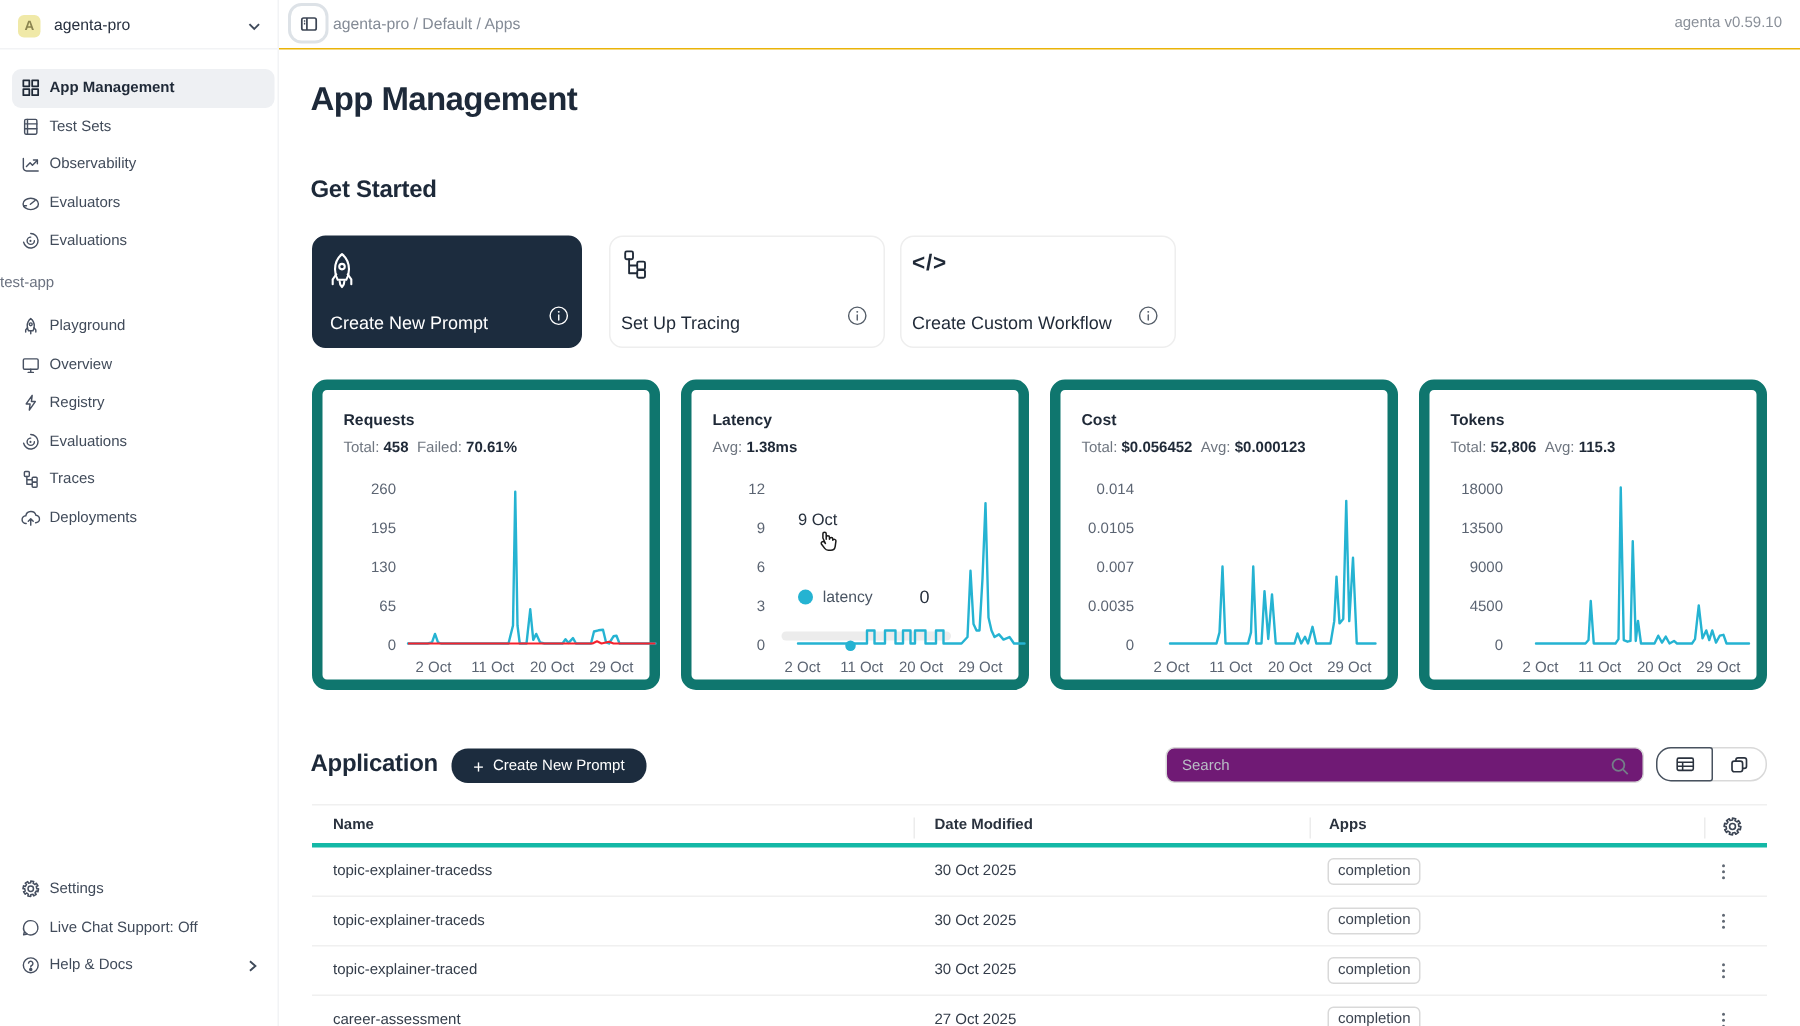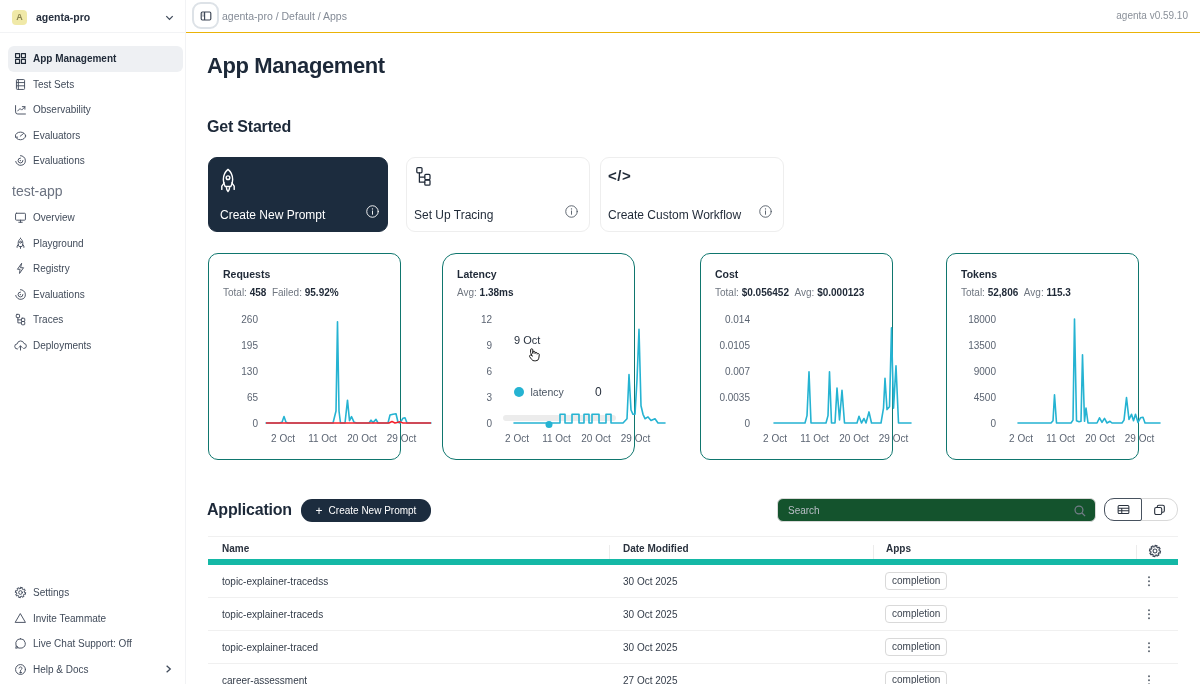--- a/index.html
+++ b/index.html
@@ -5,69 +5,69 @@
 * { margin:0; padding:0; box-sizing:border-box; }
 html,body { width:1200px; height:684px; overflow:hidden; background:#fff;
   font-family:"Liberation Sans", sans-serif; color:#1f2937; }
 .abs { position:absolute; }
 
 .sidebar { position:absolute; left:0; top:0; width:186px; height:684px;
   border-right:1px solid #f2f3f5; background:#fff; }
 .side-head { height:33px; border-bottom:1px solid #f2f3f5; display:flex; align-items:center; padding:2px 10px 0 12px; }
 .avatar { width:15px; height:15px; border-radius:4px; background:#f0e9a8; color:#8a8450;
   font-size:9px; font-weight:bold; display:flex; align-items:center; justify-content:center; }
-.ws-name { font-size:10.5px; font-weight:bold; color:#27303f; margin-left:9px; flex:1; }
+.ws-name { font-size:10.5px; font-weight:normal; color:#27303f; margin-left:9px; flex:1; }
 .menu-item { height:25.5px; display:flex; align-items:center; padding:0 8px 0 14px;
   font-size:10px; color:#414b5a; position:relative; }
 .menu-item svg { margin-right:6px; flex-shrink:0; }
 .menu-item.active { color:#1f2937; font-weight:bold; background:#eef0f3; border-radius:6px;
   margin:0 2px 0 8px; padding-left:6px; }
 .mi-wrap { position:absolute; left:0; right:0; }
-.sec-label { font-size:14px; color:#6b7280; padding-left:12px; }
+.sec-label { font-size:10px; color:#6b7280; }
 
 .header { position:absolute; left:186px; top:0; width:1014px; height:33px;
   border-bottom:1px solid #eab308; background:#fff; }
 .toggle-btn { position:absolute; left:6px; top:2px; width:27px; height:27px; border:2px solid #dde2e7;
   border-radius:9px; display:flex; align-items:center; justify-content:center; background:#fff; }
 .crumb { position:absolute; left:36px; top:10px; font-size:10.5px; color:#848b96; }
 .version { position:absolute; right:12px; top:10px; font-size:10px; color:#8a9099; }
 
 .main { position:absolute; left:186px; top:33px; width:1014px; height:651px; }
 h1 { position:absolute; left:21px; top:20px; font-size:22px; font-weight:bold; color:#1d2939; letter-spacing:-0.4px; }
 h2.gs { position:absolute; left:21px; top:85px; font-size:16px; font-weight:bold; color:#1d2939; letter-spacing:-0.2px; }
 
 .gs-card { position:absolute; top:124px; width:184px; height:75px; border-radius:9px;
   border:1px solid #eeeeee; background:#fff; padding:11px 12px; }
 .gs-card.dark { background:#1c2c3e; border-color:#1c2c3e; color:#fff; }
 .gs-title { position:absolute; left:7px; bottom:9px; font-size:12px; white-space:nowrap; }
 .gs-info { position:absolute; right:11px; bottom:9px; }
 
-.stat { position:absolute; top:220px; width:193px; height:207px; border:1px solid #0f766e;
+.stat { position:absolute; top:220px; width:232px; height:207px; border:7px solid #0f766e;
   border-radius:10px; background:#fff; }
 .stat h3 { position:absolute; left:14px; top:14px; font-size:10.5px; font-weight:bold; color:#1f2937; }
 .stat .sub { position:absolute; left:14px; top:33px; font-size:10px; color:#6f7680; }
 .stat .sub b { color:#1f2937;text-align:right; }
 .stat svg.chart { position:absolute; left:0; top:0; }
 .tick { font-size:10px; fill:#5b6472; }
 .xlab { font-size:10px; fill:#5b6472; }
 
 h2.app { position:absolute; left:21px; top:468px; font-size:16px; font-weight:bold; color:#1d2939; letter-spacing:-0.2px; }
 .new-btn { position:absolute; left:115px; top:466px; width:130px; height:23px; background:#1c2c3e;
   border-radius:11px; color:#fff; font-size:10px; display:flex; align-items:center; justify-content:center; }
 .search { position:absolute; left:591px; top:465px; width:319px; height:24px; border:1px solid #d9d9d9;
-  border-radius:6px; background:#14532d; }
+  border-radius:6px; background:#701a75; }
 .search .ph { position:absolute; left:10px; top:6px; font-size:10px; color:#b9bec6; }
 .seg { position:absolute; left:918px; top:465px; width:74px; height:23px; border:1px solid #d9d9d9;
   border-radius:11px; background:#fff; display:flex; }
 .seg .s1 { width:38px; height:23px; margin:-1px 0 0 -1px; border:1px solid #48525f; border-radius:10px 2px 2px 10px;
   display:flex; align-items:center; justify-content:center; background:#fff; }
 .seg .s2 { flex:1; display:flex; align-items:center; justify-content:center; }
 
 .table { position:absolute; left:22px; top:503px; width:970px; }
-.thead { position:relative; height:29px; border-top:1px solid #f0f0f0; border-bottom:6px solid #14b8a6;
+.thead { position:relative; height:29px; border-top:1px solid #f0f0f0; border-bottom:3px solid #14b8a6;
   font-size:10px; font-weight:bold; color:#2a323e; }
 .trow { position:relative; height:33px; border-bottom:1px solid #f0f0f0; font-size:10px; color:#333c49; }
 .c-name { position:absolute; left:14px; top:50%; transform:translateY(-50%); }
 .c-date { position:absolute; left:415px; top:50%; transform:translateY(-50%); }
 .c-type { position:absolute; left:678px; top:50%; transform:translateY(-50%); }
 .vline { position:absolute; width:1px; height:14px; top:8px; background:#ececec; }
 .badge { position:absolute; left:677px; top:50%; transform:translateY(-50%); border:1px solid #d9d9d9;
   border-radius:4px; font-size:10px; color:#3c4450; padding:2px 6px 3px; background:#fff; }
 .dots { position:absolute; left:940px; top:50%; transform:translateY(-50%); width:3px; }
 .dots i { display:block; width:2.2px; height:2.2px; border-radius:50%; background:#606873; margin:1.8px 0; }
@@ -122,37 +122,37 @@
           <path d="M7.5 4.7 a2.8 2.8 0 1 0 2.8 2.8"></path>
           <circle cx="7.3" cy="7.6" r="0.8" fill="#475061" stroke="none"></circle>
         </svg>
         <span>Evaluations</span>
       </div>
   </div>
   <div class="sec-label abs" style="top:183px;">test-app</div>
   <div class="mi-wrap" style="top:205px;">
     <div class="menu-item">
         <svg width="13" height="13" viewBox="0 0 15 15" fill="none" stroke="#475061" stroke-width="1.1" stroke-linecap="round" stroke-linejoin="round">
-          <rect x="1.8" y="2.6" width="11.4" height="8" rx="1"></rect>
-          <path d="M5.5 13 h4 M7.5 10.6 V13"></path>
-        </svg>
-        <span>Overview</span>
-      </div>
-    <div class="menu-item">
-        <svg width="13" height="13" viewBox="0 0 15 15" fill="none" stroke="#475061" stroke-width="1.1" stroke-linecap="round" stroke-linejoin="round">
           <path d="M7.5 1.6 C9.3 3 10.2 5 10.2 7.2 c0 1.5 -0.4 2.8 -1 3.8 H5.8 c-0.6 -1 -1 -2.3 -1 -3.8 C4.8 5 5.7 3 7.5 1.6 Z"></path>
           <path d="M5 8.6 L3.6 10.4 v1.6"></path>
           <path d="M10 8.6 L11.4 10.4 v1.6"></path>
           <path d="M7.5 11.2 v2"></path>
           <circle cx="7.5" cy="6" r="1.1"></circle>
         </svg>
         <span>Playground</span>
       </div>
     <div class="menu-item">
         <svg width="13" height="13" viewBox="0 0 15 15" fill="none" stroke="#475061" stroke-width="1.1" stroke-linecap="round" stroke-linejoin="round">
+          <rect x="1.8" y="2.6" width="11.4" height="8" rx="1"></rect>
+          <path d="M5.5 13 h4 M7.5 10.6 V13"></path>
+        </svg>
+        <span>Overview</span>
+      </div>
+    <div class="menu-item">
+        <svg width="13" height="13" viewBox="0 0 15 15" fill="none" stroke="#475061" stroke-width="1.1" stroke-linecap="round" stroke-linejoin="round">
           <path d="M8.6 1.8 L4 8.4 h3 L6.4 13.2 L11 6.6 h-3 Z"></path>
         </svg>
         <span>Registry</span>
       </div>
     <div class="menu-item">
         <svg width="13" height="13" viewBox="0 0 15 15" fill="none" stroke="#475061" stroke-width="1.1" stroke-linecap="round" stroke-linejoin="round">
           <path d="M7.5 1.9 a5.6 5.6 0 1 1 -5.5 6.7"></path>
           <path d="M7.5 4.7 a2.8 2.8 0 1 0 2.8 2.8"></path>
           <circle cx="7.3" cy="7.6" r="0.8" fill="#475061" stroke="none"></circle>
         </svg>
@@ -175,26 +175,20 @@
         <span>Deployments</span>
       </div>
   </div>
   <div class="mi-wrap" style="top:580px;">
     <div class="menu-item">
         <svg width="13" height="13" viewBox="0 0 15 15" fill="none" stroke="#475061" stroke-width="1.15" stroke-linecap="round" stroke-linejoin="round">
           <path d="M7.50,1.50 L9.80,1.96 L9.26,3.25 L10.75,4.25 L11.74,3.26 L13.04,5.20 L11.75,5.74 L12.10,7.50 L13.50,7.50 L13.04,9.80 L11.75,9.26 L10.75,10.75 L11.74,11.74 L9.80,13.04 L9.26,11.75 L7.50,12.10 L7.50,13.50 L5.20,13.04 L5.74,11.75 L4.25,10.75 L3.26,11.74 L1.96,9.80 L3.25,9.26 L2.90,7.50 L1.50,7.50 L1.96,5.20 L3.25,5.74 L4.25,4.25 L3.26,3.26 L5.20,1.96 L5.74,3.25 L7.50,2.90 Z" stroke-linejoin="round"></path>
           <circle cx="7.5" cy="7.5" r="2.1"></circle>
         </svg>
         <span>Settings</span>
-      </div>
-    <div class="menu-item">
-        <svg width="13" height="13" viewBox="0 0 15 15" fill="none" stroke="#475061" stroke-width="1.1" stroke-linecap="round" stroke-linejoin="round">
-          <path d="M7.5 2.2 L13.2 12 H1.8 Z" stroke-linejoin="round"></path>
-        </svg>
-        <span>Invite Teammate</span>
       </div>
     <div class="menu-item">
         <svg width="13" height="13" viewBox="0 0 15 15" fill="none" stroke="#475061" stroke-width="1.1" stroke-linecap="round" stroke-linejoin="round">
           <path d="M7.5 2 a5.5 5.5 0 1 1 -4.8 8.2 L2 13 l2.8 -0.7 A5.5 5.5 0 0 1 7.5 2 Z"></path>
         </svg>
         <span>Live Chat Support: Off</span>
       </div>
     <div class="menu-item">
         <svg width="13" height="13" viewBox="0 0 15 15" fill="none" stroke="#475061" stroke-width="1.1" stroke-linecap="round" stroke-linejoin="round">
           <circle cx="7.5" cy="7.5" r="5.7"></circle>
@@ -259,36 +253,36 @@
     <div class="gs-title">Create Custom Workflow</div>
     <div class="gs-info"><svg width="13" height="13" viewBox="0 0 14 14" fill="none" stroke="#545d68" stroke-width="1.0" stroke-linecap="round" stroke-linejoin="round">
           <circle cx="7" cy="7" r="6.2"></circle>
           <path d="M7 6.4 V10"></path>
           <circle cx="7" cy="4.2" r="0.7" fill="#545d68" stroke="none"></circle>
         </svg></div>
   </div>
 
   <div class="stat" style="left:22px;">
 <h3>Requests</h3>
-      <div class="sub">Total: <b>458</b> &nbsp;Failed: <b>95.92%</b></div>
+      <div class="sub">Total: <b>458</b> &nbsp;Failed: <b>70.61%</b></div>
       <svg class="chart" width="232" height="200" viewBox="0 0 232 200">
         <text class="tick" x="49" y="69" text-anchor="end">260</text>
         <text class="tick" x="49" y="95" text-anchor="end">195</text>
         <text class="tick" x="49" y="121" text-anchor="end">130</text>
         <text class="tick" x="49" y="147" text-anchor="end">65</text>
         <text class="tick" x="49" y="173" text-anchor="end">0</text>
         <text class="xlab" x="74.0" y="188" text-anchor="middle">2 Oct</text>
         <text class="xlab" x="113.5" y="188" text-anchor="middle">11 Oct</text>
         <text class="xlab" x="153.0" y="188" text-anchor="middle">20 Oct</text>
         <text class="xlab" x="192.5" y="188" text-anchor="middle">29 Oct</text>
         <polyline points="57,169.0 70,169.0 73,168.2 75,162.6 77,168.2 79,169.0 124,169.0 127,157.0 128.5,67.8 130,157.0 131.5,169.0 136,169.0 138.5,146.2 140.5,166.6 142.5,162.6 145,168.2 148,169.0 160,169.0 162,166.2 164,168.6 167,165.4 169,169.0 179,169.0 181,161.0 184,160.2 187,159.8 189,168.2 191,169.0 194,164.2 196,163.8 198,169.0 205,169.0 222,169.0" fill="none" stroke="#25b3d2" stroke-width="1.6" stroke-linejoin="round" stroke-linecap="round"></polyline>
         <polyline points="57,169.0 180,169.0 183,167.5 186,169.0 191,167.8 194,169.0 222,169.0" fill="none" stroke="#f5222d" stroke-width="1.4" stroke-linejoin="round"></polyline>
       </svg>
     </div>
-<div class="stat" style="left:256px;border-radius:14px;">
+<div class="stat" style="left:268px;">
 <h3>Latency</h3>
       <div class="sub">Avg: <b>1.38ms</b></div>
       <svg class="chart" width="232" height="200" viewBox="0 0 232 200">
         <text class="tick" x="49" y="69" text-anchor="end">12</text>
         <text class="tick" x="49" y="95" text-anchor="end">9</text>
         <text class="tick" x="49" y="121" text-anchor="end">6</text>
         <text class="tick" x="49" y="147" text-anchor="end">3</text>
         <text class="tick" x="49" y="173" text-anchor="end">0</text>
         <text class="xlab" x="74.0" y="188" text-anchor="middle">2 Oct</text>
         <text class="xlab" x="113.5" y="188" text-anchor="middle">11 Oct</text>

